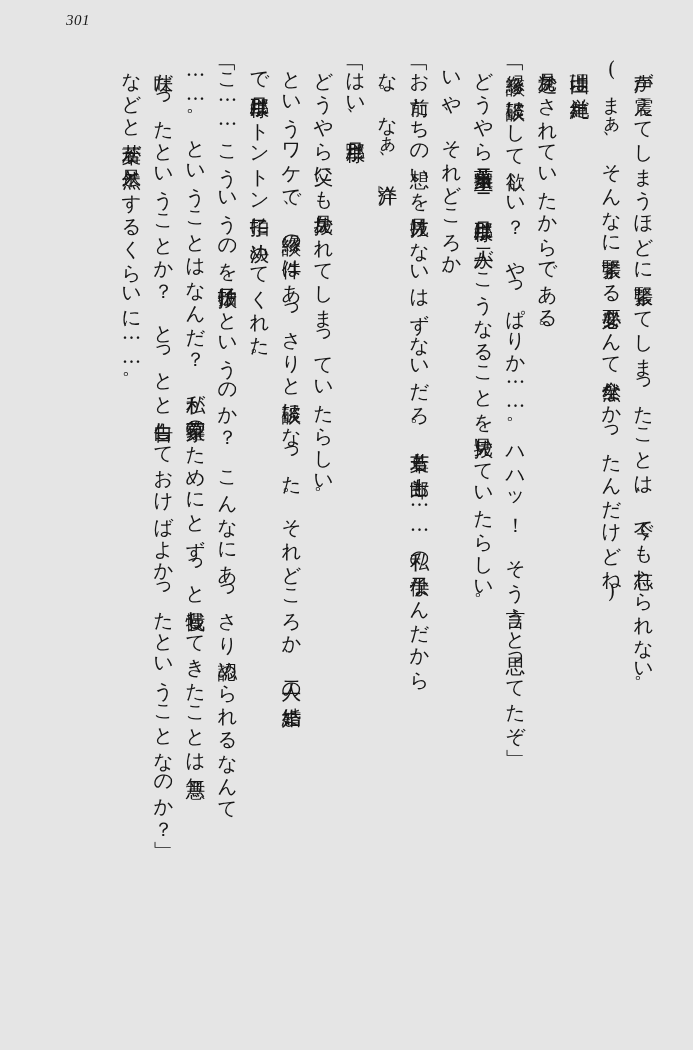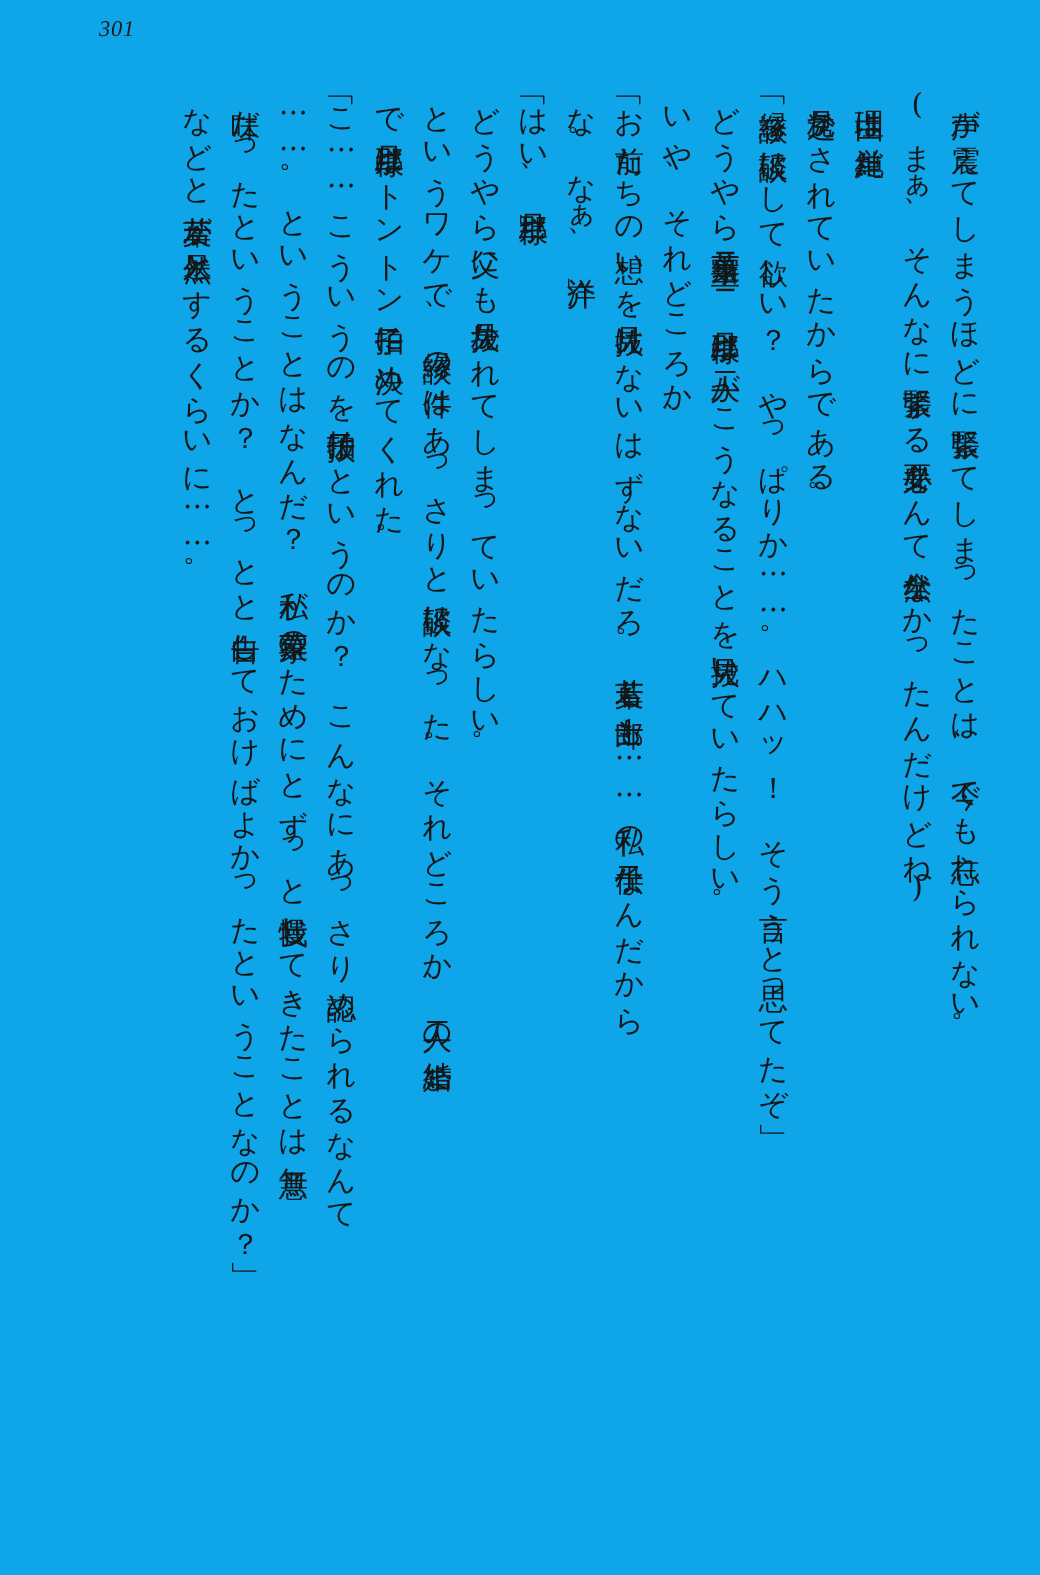--- a/index.html
+++ b/index.html
@@ -7,21 +7,21 @@
     padding: 0;
     background: #ffffff;
   }
   body {
     font-family: "Liberation Serif", "DejaVu Serif", serif;
   }
   .page {
     position: relative;
     width: 693px;
     height: 1050px;
-    background: #0ea5e9;
+    background: #e5e5e5;
     overflow: hidden;
     box-sizing: border-box;
   }
   
   .page-number {
     position: absolute;
     top: 12px;
     left: 66px;
     font-size: 15px;
     font-style: italic;

